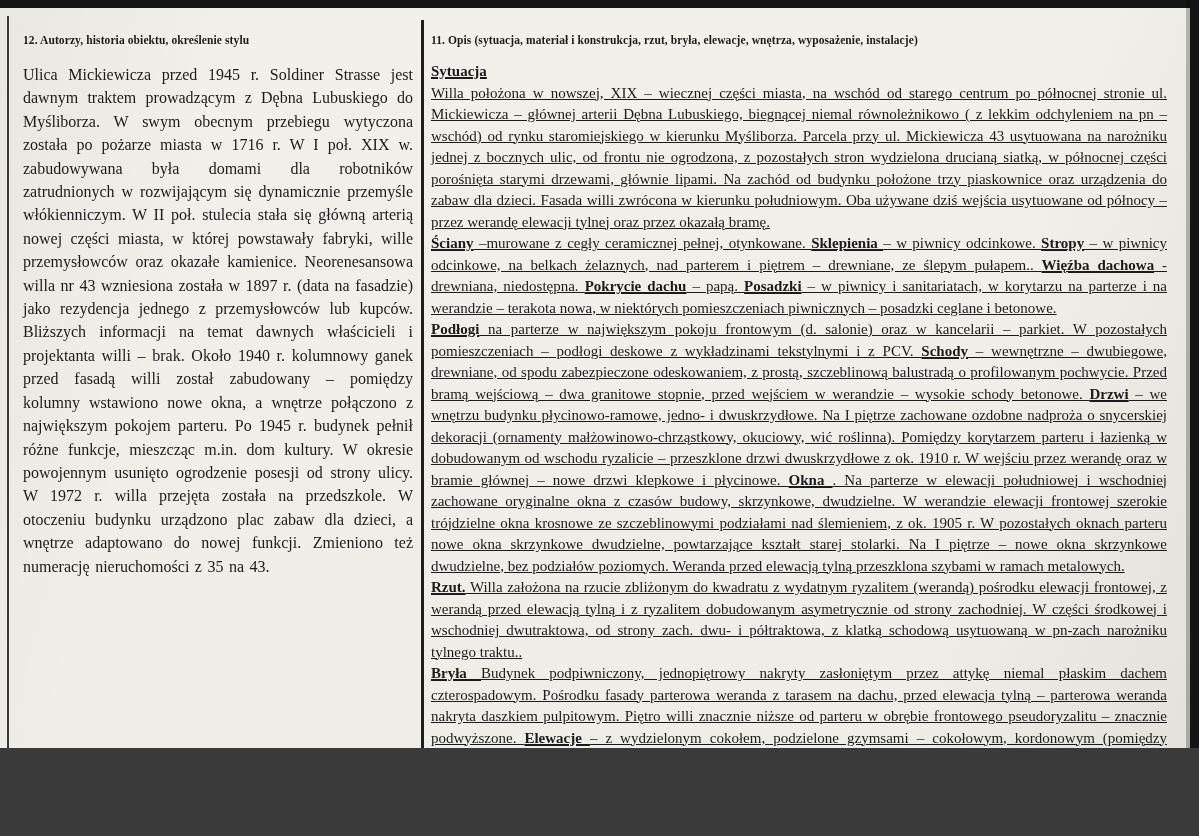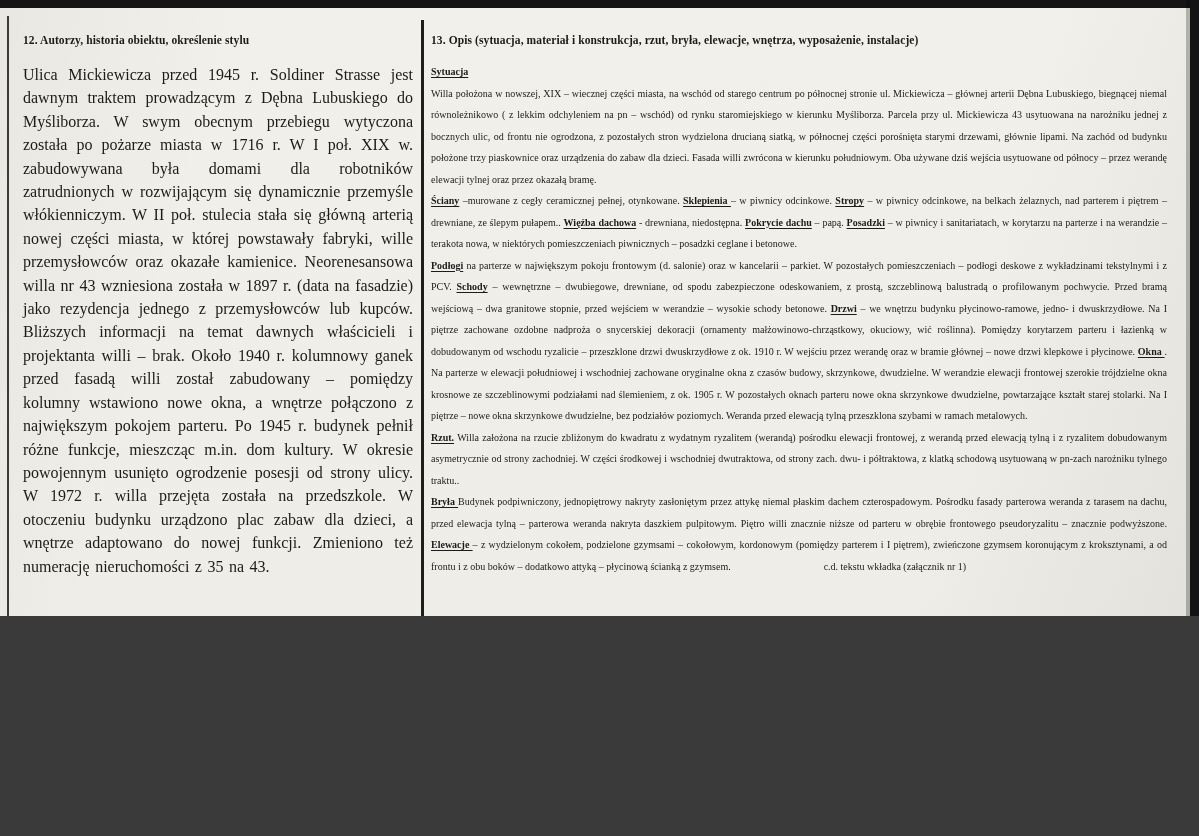--- a/index.html
+++ b/index.html
@@ -1,18 +1,18 @@
 <!DOCTYPE html>
 <html lang="pl"><head>
 <meta charset="utf-8">
 <style>
   html,body { margin:0; padding:0; background:#3a3a3a; }
   .page {
     position:relative;
-    width:1199px; height:616px;
+    width:1199px; height:748px;
     margin:0 auto;
     background:
       linear-gradient(105deg, rgba(0,0,0,0.035) 0%, rgba(0,0,0,0) 18%, rgba(0,0,0,0) 78%, rgba(0,0,0,0.05) 100%),
       linear-gradient(#f2f0ea, #efede7);
     overflow:hidden;
     font-family:"Liberation Serif", "DejaVu Serif", serif;
     color:#1b1b1b;
     -webkit-font-smoothing:antialiased;
   }
   .band-top    { position:absolute; left:0; top:0; width:100%; height:8px; background:#151515; }
@@ -33,23 +33,24 @@
   }
   .left-body {
     margin:17px 0 0 0;
     font-size:16px;
     line-height:23.4px;
     text-align:justify;
     word-spacing:1.5px;
   }
   .right-flow {
     margin-top:15px;
-    font-size:10px;
+    font-size:15px;
     line-height:21.5px;
     text-align:justify;
+    text-decoration:underline;
   }
   .right-flow p { margin:0; }
   .term {
     font-weight:bold;
     text-decoration:underline;
     text-underline-offset:2px;
   }
   .note { margin-left:93px; white-space:nowrap; }
 </style>
 </head>
@@ -62,21 +63,21 @@
   <div class="edge-right"></div>
   <div class="divider"></div>
   <div class="band-bottom"></div>
 
   <div class="col-left">
     <div class="col-header">12. Autorzy, historia obiektu, określenie stylu</div>
     <p class="left-body">Ulica Mickiewicza przed 1945 r. Soldiner Strasse jest dawnym traktem prowadzącym z Dębna Lubuskiego do Myśliborza. W swym obecnym przebiegu wytyczona została po pożarze miasta w 1716 r. W I poł. XIX w. zabudowywana była domami dla robotników zatrudnionych w rozwijającym się dynamicznie przemyśle włókienniczym. W II poł. stulecia stała się główną arterią nowej części miasta, w której powstawały fabryki, wille przemysłowców oraz okazałe kamienice. Neorenesansowa willa nr 43 wzniesiona została w 1897 r. (data na fasadzie) jako rezydencja jednego z przemysłowców lub kupców. Bliższych informacji na temat dawnych właścicieli i projektanta willi – brak. Około 1940 r. kolumnowy ganek przed fasadą willi został zabudowany – pomiędzy kolumny wstawiono nowe okna, a wnętrze połączono z największym pokojem parteru. Po 1945 r. budynek pełnił różne funkcje, mieszcząc m.in. dom kultury. W okresie powojennym usunięto ogrodzenie posesji od strony ulicy. W 1972 r. willa przejęta została na przedszkole. W otoczeniu budynku urządzono plac zabaw dla dzieci, a wnętrze adaptowano do nowej funkcji. Zmieniono też numerację nieruchomości z 35 na 43.</p>
   </div>
 
   <div class="col-right">
-    <div class="col-header">13. Opis (sytuacja, materiał i konstrukcja, rzut, bryła, elewacje, wnętrza, wyposażenie, instalacje)</div>
+    <div class="col-header">11. Opis (sytuacja, materiał i konstrukcja, rzut, bryła, elewacje, wnętrza, wyposażenie, instalacje)</div>
     <div class="right-flow" id="right-flow">
         <p><span class="term">Sytuacja</span></p>
         <p><span>Willa położona w nowszej, XIX – wiecznej części miasta, na wschód od starego centrum po północnej stronie ul. Mickiewicza – głównej arterii Dębna Lubuskiego, biegnącej niemal równoleżnikowo ( z lekkim odchyleniem na pn – wschód) od rynku staromiejskiego w kierunku Myśliborza. Parcela przy ul. Mickiewicza 43 usytuowana na narożniku jednej z bocznych ulic, od frontu nie ogrodzona, z pozostałych stron wydzielona drucianą siatką, w północnej części porośnięta starymi drzewami, głównie lipami. Na zachód od budynku położone trzy piaskownice oraz urządzenia do zabaw dla dzieci. Fasada willi zwrócona w kierunku południowym. Oba używane dziś wejścia usytuowane od północy – przez werandę elewacji tylnej oraz przez okazałą bramę.</span></p>
         <p><span class="term">Ściany</span><span> –murowane z cegły ceramicznej pełnej, otynkowane. </span><span class="term">Sklepienia </span><span>– w piwnicy odcinkowe. </span><span class="term">Stropy</span><span> – w piwnicy odcinkowe, na belkach żelaznych, nad parterem i piętrem – drewniane, ze ślepym pułapem.. </span><span class="term">Więźba dachowa</span><span> - drewniana, niedostępna. </span><span class="term">Pokrycie dachu</span><span> – papą. </span><span class="term">Posadzki</span><span> – w piwnicy i sanitariatach, w korytarzu na parterze i na werandzie – terakota nowa, w niektórych pomieszczeniach piwnicznych – posadzki ceglane i betonowe.</span></p>
         <p><span class="term">Podłogi</span><span> na parterze w największym pokoju frontowym (d. salonie) oraz w kancelarii – parkiet. W pozostałych pomieszczeniach – podłogi deskowe z wykładzinami tekstylnymi i z PCV. </span><span class="term">Schody</span><span> – wewnętrzne – dwubiegowe, drewniane, od spodu zabezpieczone odeskowaniem, z prostą, szczeblinową balustradą o profilowanym pochwycie. Przed bramą wejściową – dwa granitowe stopnie, przed wejściem w werandzie – wysokie schody betonowe. </span><span class="term">Drzwi</span><span> – we wnętrzu budynku płycinowo-ramowe, jedno- i dwuskrzydłowe.  Na I piętrze zachowane ozdobne nadproża o snycerskiej dekoracji (ornamenty małżowinowo-chrząstkowy, okuciowy, wić roślinna). Pomiędzy korytarzem parteru i łazienką w dobudowanym od wschodu ryzalicie – przeszklone drzwi dwuskrzydłowe z ok. 1910 r. W wejściu przez werandę oraz w bramie głównej – nowe drzwi klepkowe i płycinowe. </span><span class="term">Okna </span><span>. Na parterze w elewacji południowej i wschodniej zachowane oryginalne okna z czasów budowy, skrzynkowe, dwudzielne. W werandzie elewacji frontowej szerokie trójdzielne okna krosnowe ze szczeblinowymi podziałami nad ślemieniem, z ok. 1905 r. W pozostałych oknach parteru nowe okna skrzynkowe dwudzielne, powtarzające kształt starej stolarki. Na I piętrze – nowe okna skrzynkowe dwudzielne, bez podziałów poziomych. Weranda przed elewacją tylną przeszklona szybami w ramach metalowych.</span></p>
         <p><span class="term">Rzut.</span><span> Willa założona na rzucie zbliżonym do kwadratu z wydatnym ryzalitem (werandą) pośrodku elewacji frontowej, z werandą przed elewacją tylną i z ryzalitem dobudowanym asymetrycznie od strony zachodniej. W części środkowej i wschodniej dwutraktowa, od strony zach. dwu- i półtraktowa, z klatką schodową  usytuowaną w pn-zach narożniku tylnego traktu..</span></p>
         <p><span class="term">Bryła </span><span>Budynek podpiwniczony, jednopiętrowy nakryty zasłoniętym przez attykę niemal płaskim dachem czterospadowym. Pośrodku fasady  parterowa weranda z tarasem na dachu, przed elewacja tylną – parterowa weranda nakryta daszkiem pulpitowym. Piętro willi znacznie niższe od parteru w obrębie frontowego pseudoryzalitu – znacznie podwyższone. </span><span class="term">Elewacje </span><span>– z wydzielonym cokołem, podzielone gzymsami – cokołowym, kordonowym (pomiędzy parterem i I piętrem), zwieńczone gzymsem koronującym z kroksztynami, a od frontu i z obu boków – dodatkowo attyką – płycinową ścianką z gzymsem.</span><span class="note">c.d. tekstu wkładka (załącznik nr 1)</span></p>
       </div>
   </div>
 </div>

